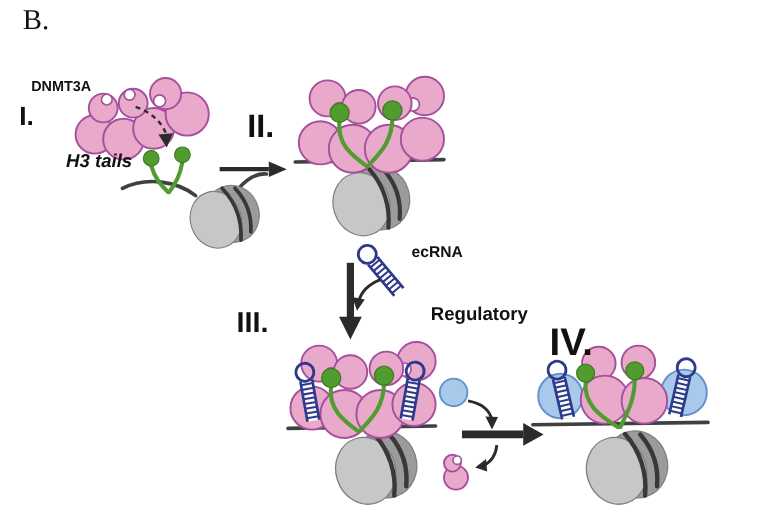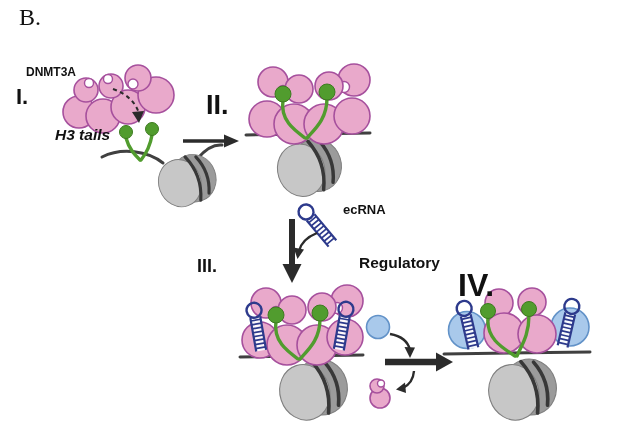--- a/index.html
+++ b/index.html
@@ -7,21 +7,21 @@
     position:relative; width:640px; height:431px; background:#ffffff;
     font-family:"Liberation Sans", sans-serif; overflow:hidden;
   }
   .lbl { position:absolute; font-weight:700; color:var(--text,#111); white-space:nowrap; }
   #panel-label  { font-family:"Liberation Serif", serif; font-weight:400; font-size:24px; left:19px; top:4px; }
   #dnmt3a-label { left:26px;  top:50px;  font-size:12px;margin-top:15px; }
   #stage1-numeral { left:16px; top:84px; font-size:22px; }
   #h3-tails-label { left:55px; top:126px; font-size:15.5px;font-style:italic; }
   #stage2-numeral { left:206px; top:90px; font-size:27px; }
   #ecrna-label  { left:343px; top:202px; font-size:13px; }
-  #stage3-numeral { left:197px; top:256px; font-size:18px; }
+  #stage3-numeral { left:197px; top:256px; font-size:24px; }
   #regulatory-label { left:359px; top:251px; font-size:15.5px; line-height:23px; }
   #stage4-numeral { left:458px; top:267px; font-size:32px; }
 
   svg { position:absolute; left:0; top:0; }
   .pink  { fill:var(--dnmt3a-pink); stroke:var(--dnmt3a-outline); stroke-width:1.6; }
   .notch { fill:#ffffff; stroke:var(--dnmt3a-outline); stroke-width:1.4; }
   .blue  { fill:var(--regulatory-blue); stroke:var(--regulatory-blue-outline); stroke-width:1.6; }
   .tail  { stroke:var(--h3-green); stroke-width:3.4; fill:none; stroke-linecap:round; }
   .tail-ball { fill:var(--h3-green); stroke:var(--h3-green-dark); stroke-width:1; }
   .nuc-back  { fill:var(--nucleosome-mid);   stroke:var(--nucleosome-edge); stroke-width:1; }

